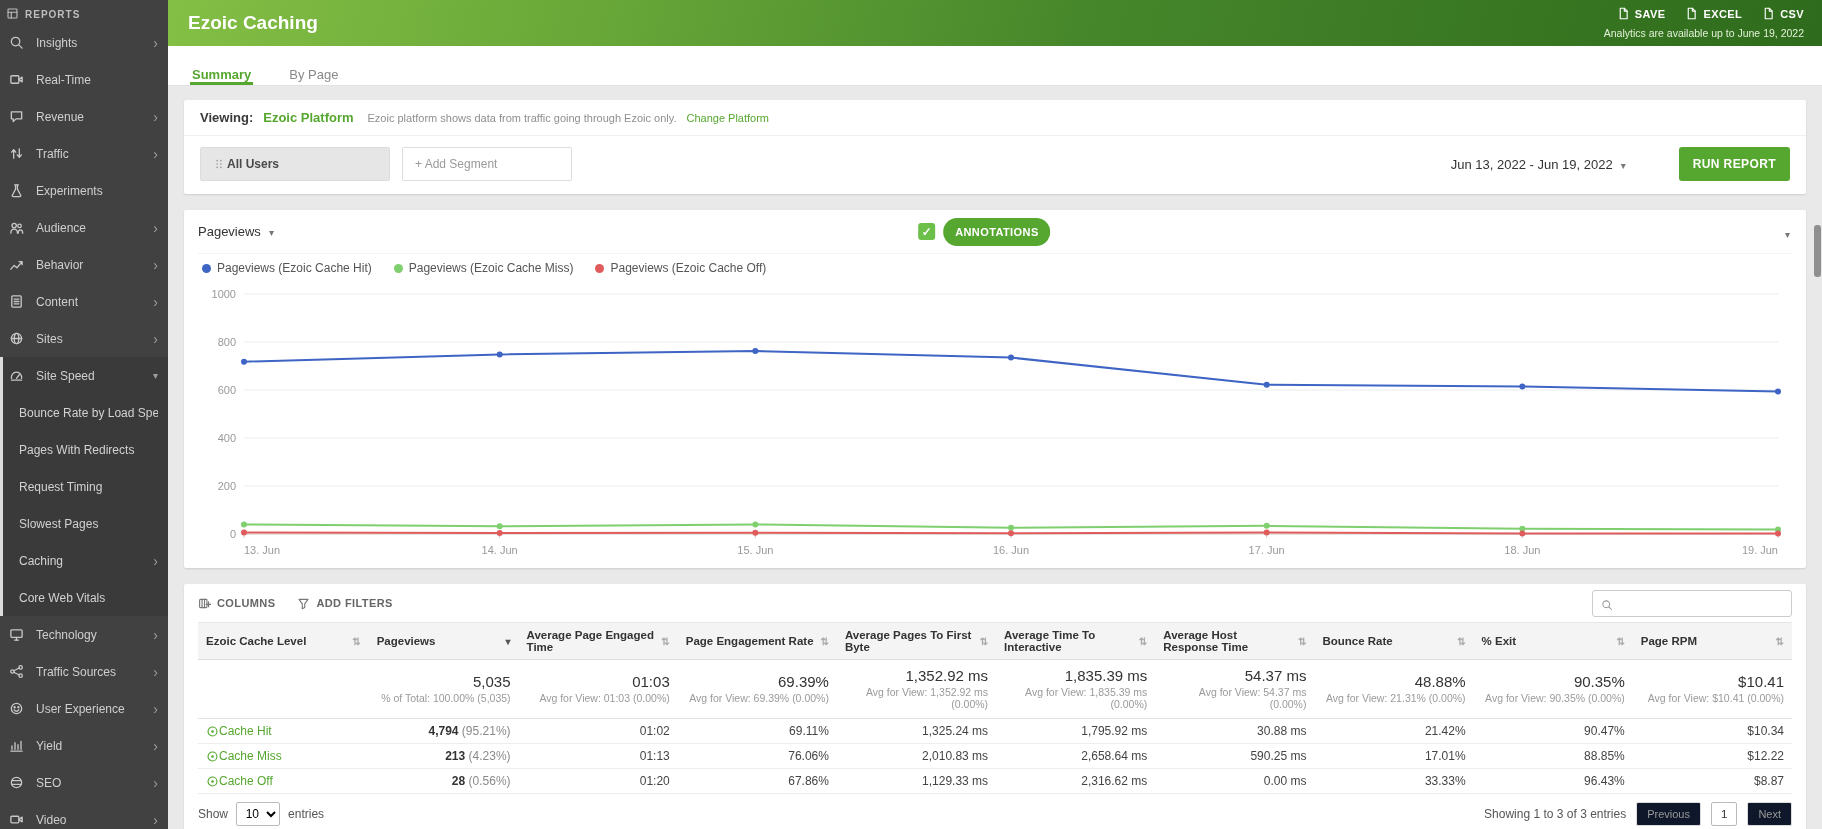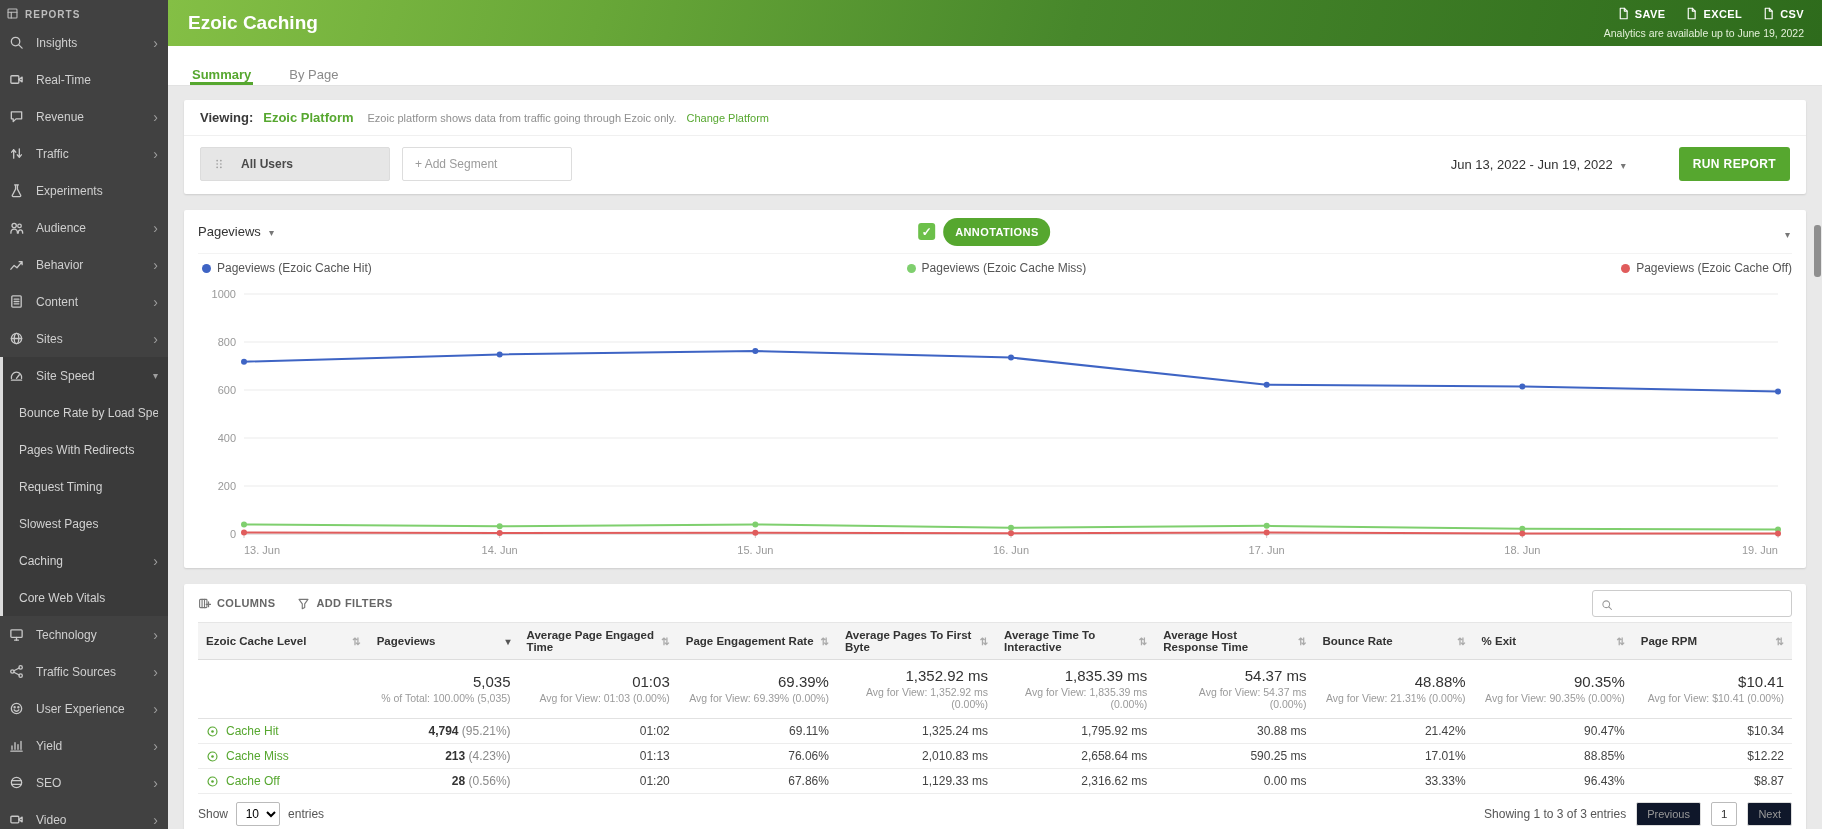--- a/index.html
+++ b/index.html
@@ -38,38 +38,38 @@
   .content { padding:14px 16px 0 16px; }
   .card { background:#fff; border-radius:2px; box-shadow:0 1px 2px rgba(0,0,0,.12); }
 
   
   .view-row { display:flex; align-items:center; gap:10px; padding:10px 16px; border-bottom:1px solid #f0f0f0; }
   .view-label { font-size:13px; font-weight:bold; color:#3a3a3a; }
   .view-platform { font-size:13px; font-weight:bold; color:#56a72f; }
   .view-desc { font-size:11px; color:#8f8f8f; margin-left:4px; }
   .view-link { font-size:11px; color:#56a72f; cursor:pointer; }
   .seg-row { display:flex; align-items:center; padding:11px 16px 13px 16px; gap:12px; }
-  .chip-allusers { display:flex; align-items:center; gap:16px; background:#e6e6e6; border:1px solid #dcdcdc; border-radius:2px; height:34px; width:190px; padding:0 12px; font-size:12px; font-weight:bold; color:#4a4a4a; cursor:pointer; }
+  .chip-allusers { display:flex; align-items:center; gap:2px; background:#e6e6e6; border:1px solid #dcdcdc; border-radius:2px; height:34px; width:190px; padding:0 12px; font-size:12px; font-weight:bold; color:#4a4a4a; cursor:pointer; }
   .chip-allusers .icx { width:12px; height:14px; color:#9a9a9a; }
   .chip-addseg { display:flex; align-items:center; background:#fff; border:1px solid #ddd; border-radius:2px; height:34px; width:170px; padding:0 12px; font-size:12px; color:#9b9b9b; cursor:pointer; }
   .seg-spacer { flex:1; }
   .date-picker { display:flex; align-items:center; gap:8px; font-size:13px; color:#333; cursor:pointer; padding:6px 8px; }
   .caret::after { content:"\25BE"; color:#777; font-size:10px; }
   .btn-run { background:#56a72f; color:#fff; font-size:12px; font-weight:bold; letter-spacing:.4px; border:none; border-radius:3px; padding:10px 14px; cursor:pointer;margin-left:33px; }
 
   
   .chart-card { margin-top:16px; padding:0 14px 6px 14px; }
   .chart-head { display:flex; align-items:center; height:44px; position:relative; border-bottom:1px solid #f3f3f3; }
   .metric-dd { display:flex; align-items:center; gap:8px; font-size:13px; color:#333; cursor:pointer; }
   .annot-wrap { position:absolute; left:50%; transform:translateX(-58%); display:flex; align-items:center; gap:8px; }
   .annot-check { width:17px; height:17px; background:#6cc04a; border-radius:3px; color:#fff; font-size:12px; font-weight:bold; display:flex; align-items:center; justify-content:center; cursor:pointer; }
   .annot-check::after { content:"\2713"; }
   .btn-annot { background:#56a72f; color:#fff; font-size:11px; font-weight:bold; letter-spacing:.4px; border:none; border-radius:14px; padding:8px 12px; cursor:pointer; }
   .chart-collapse { position:absolute; right:2px; top:14px; color:#888; cursor:pointer; }
-  .legend-row { display:flex; align-items:center; height:28px; padding-left:4px;justify-content:space-between; }
+  .legend-row { display:flex; align-items:center; gap:22px; height:28px; padding-left:4px; }
   .legend-item { display:flex; align-items:center; gap:6px; font-size:12px; color:#555; }
   .legend-dot { width:9px; height:9px; border-radius:50%; }
   #chart-svg { display:block; width:1594px; height:280px; }
   #chart-svg text { font-family:"Liberation Sans",sans-serif; font-size:11px; fill:#999; }
 
   
   .table-card { margin-top:16px; padding:0 14px; position:relative; }
   .tbl-toolbar { display:flex; align-items:center; height:38px; gap:22px; }
   .tool-btn { display:flex; align-items:center; gap:6px; font-size:11px; font-weight:bold; letter-spacing:.4px; color:#666; cursor:pointer; }
   .tool-btn .icx { width:13px; height:13px; color:#777; }
@@ -82,21 +82,21 @@
   table.data th .th-in { display:flex; align-items:center; justify-content:space-between; gap:4px; }
   .sorticon { color:#aaa; font-size:10px; flex:none; }
   .sorticon::after { content:"\21C5"; }
   .sortactive { color:#555; font-size:10px; flex:none; }
   .sortactive::after { content:"\25BE"; }
   td.num, th.num { text-align:right; }
   table.data td { padding:5px 8px; font-size:12px; color:#444; border-bottom:1px solid #ededed; }
   tr.totals td { padding:7px 8px 8px 8px; border-bottom:1px solid #e2e2e2; }
   .tot-main { font-size:15px; color:#333; text-align:right; }
   .tot-sub { font-size:10.5px; color:#9a9a9a; text-align:right; margin-top:2px; }
-  .cache-cell { display:flex; align-items:center; gap:7px; color:#56a72f; font-size:12px; cursor:pointer; }
+  .cache-cell { display:flex; align-items:center; color:#56a72f; font-size:12px; cursor:pointer; }
   .cache-cell .icx { width:13px; height:13px; flex:none; }
   .pv-strong { font-weight:bold; color:#333; }
   .pv-pct { color:#8a8a8a; }
 
   .tbl-footer { display:flex; align-items:center; height:40px; font-size:12px; color:#555; }
   .show-wrap { display:flex; align-items:center; gap:8px; }
   .show-wrap select { font-size:12px; padding:3px 4px; border:1px solid #bbb; border-radius:2px; background:#fff;text-align:right; }
   .foot-right { margin-left:auto; display:flex; align-items:center; gap:10px; }
   .pg-btn { border:1px solid #ddd; border-radius:2px; padding:5px 10px; font-size:11px; color:#999; background:#0f172a; cursor:pointer; }
   .pg-num { border:1px solid #bbb; border-radius:2px; padding:5px 9px; font-size:11.5px; color:#333; background:#fff; cursor:pointer; }

